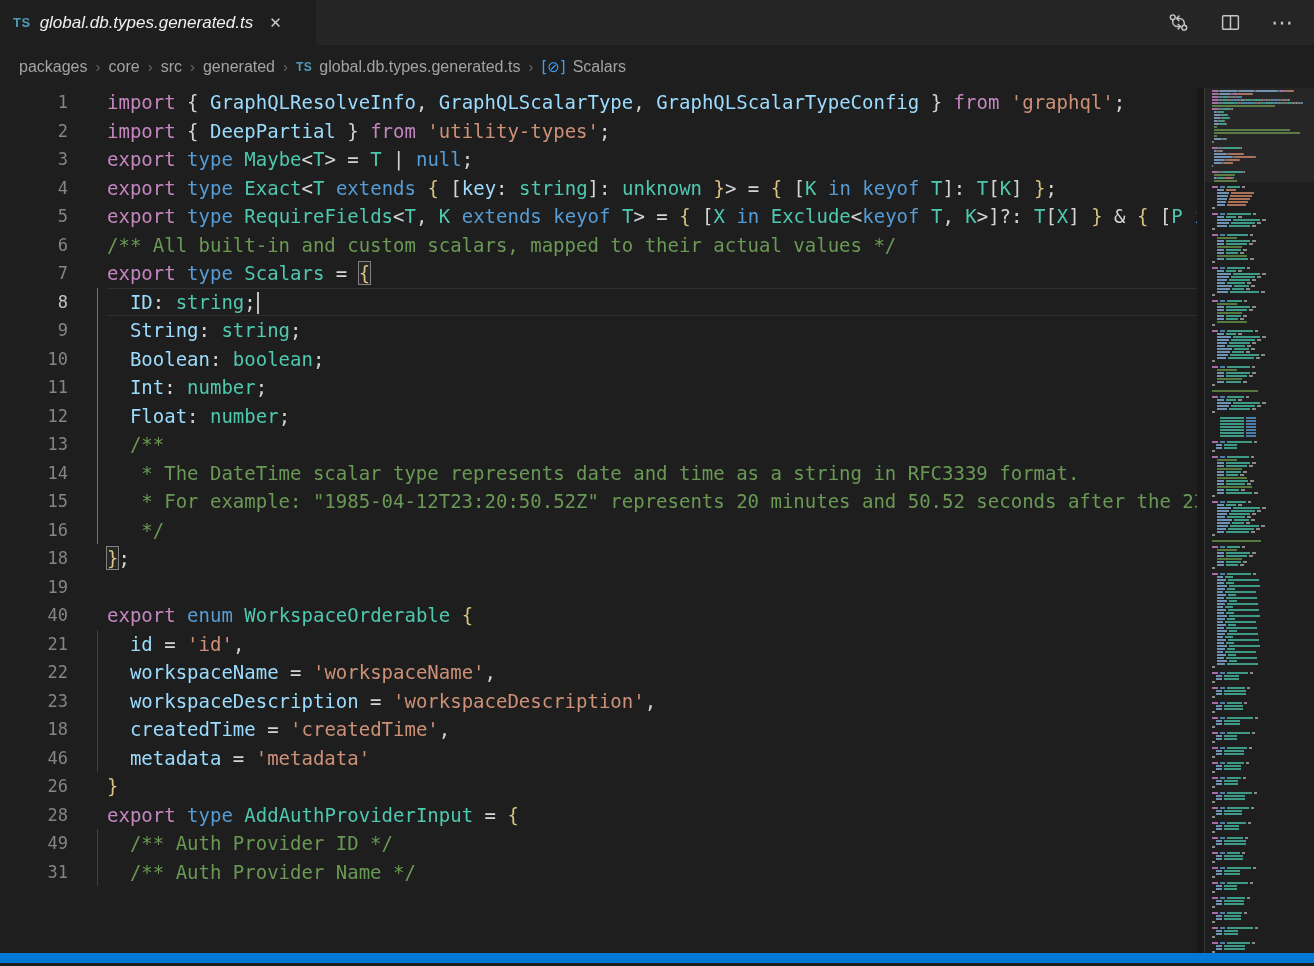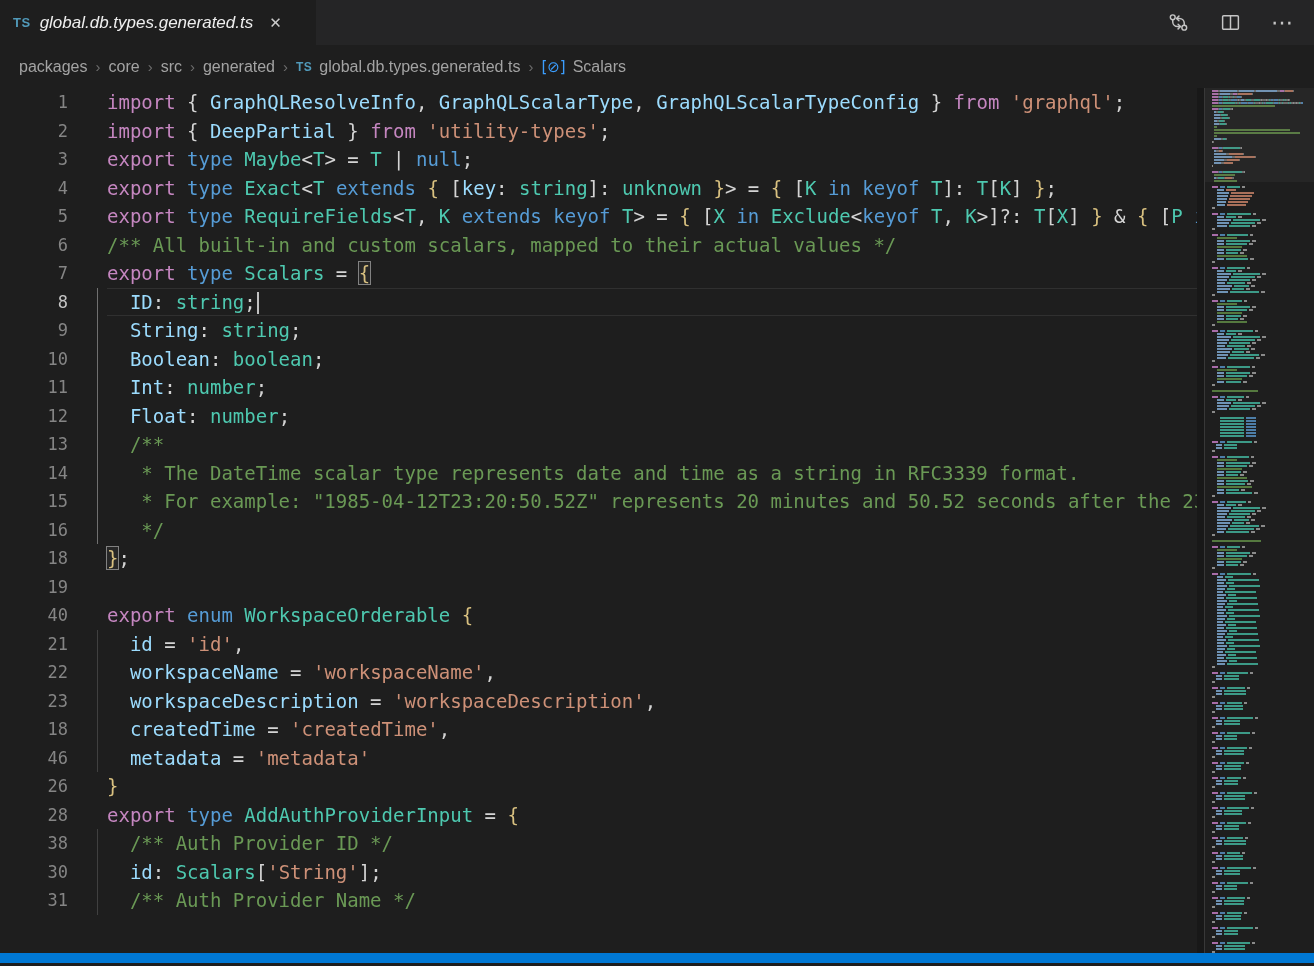--- a/index.html
+++ b/index.html
@@ -228,28 +228,23 @@
       </div>
       <div class="code-line">
         <span class="ln">26</span>
         <div class="lc" style="padding-left: 0px;"><span class="tk-br1">}</span></div>
       </div>
       <div class="code-line">
         <span class="ln">28</span>
         <div class="lc" style="padding-left: 0px;"><span class="tk-kw">export</span><span class="tk-pun"> </span><span class="tk-kw2">type</span><span class="tk-pun"> </span><span class="tk-typ">AddAuthProviderInput</span><span class="tk-pun"> = </span><span class="tk-br1">{</span></div>
       </div>
       <div class="code-line">
-        <span class="ln">38</span>
+        <span class="ln">49</span>
         <span class="guide"></span>
         <div class="lc" style="padding-left: 22.9px;"><span class="tk-com">/** Auth Provider ID */</span></div>
-      </div>
-      <div class="code-line">
-        <span class="ln">30</span>
-        <span class="guide"></span>
-        <div class="lc" style="padding-left: 22.9px;"><span class="tk-var">id</span><span class="tk-pun">: </span><span class="tk-typ">Scalars</span><span class="tk-pun">[</span><span class="tk-str">'String'</span><span class="tk-pun">];</span></div>
       </div>
       <div class="code-line">
         <span class="ln">31</span>
         <span class="guide"></span>
         <div class="lc" style="padding-left: 22.9px;"><span class="tk-com">/** Auth Provider Name */</span></div>
       </div>
     </div>
 
   <div class="mm-shadow"></div>
   <div class="minimap" id="minimap">

